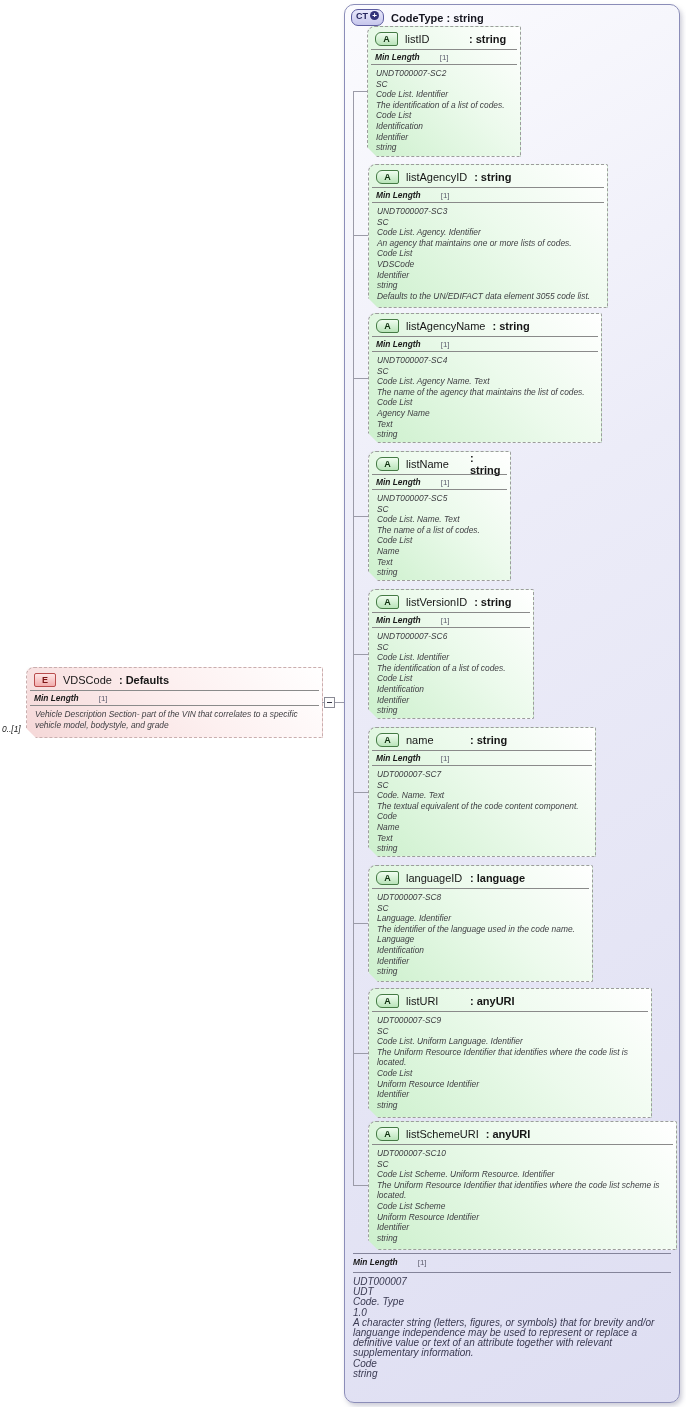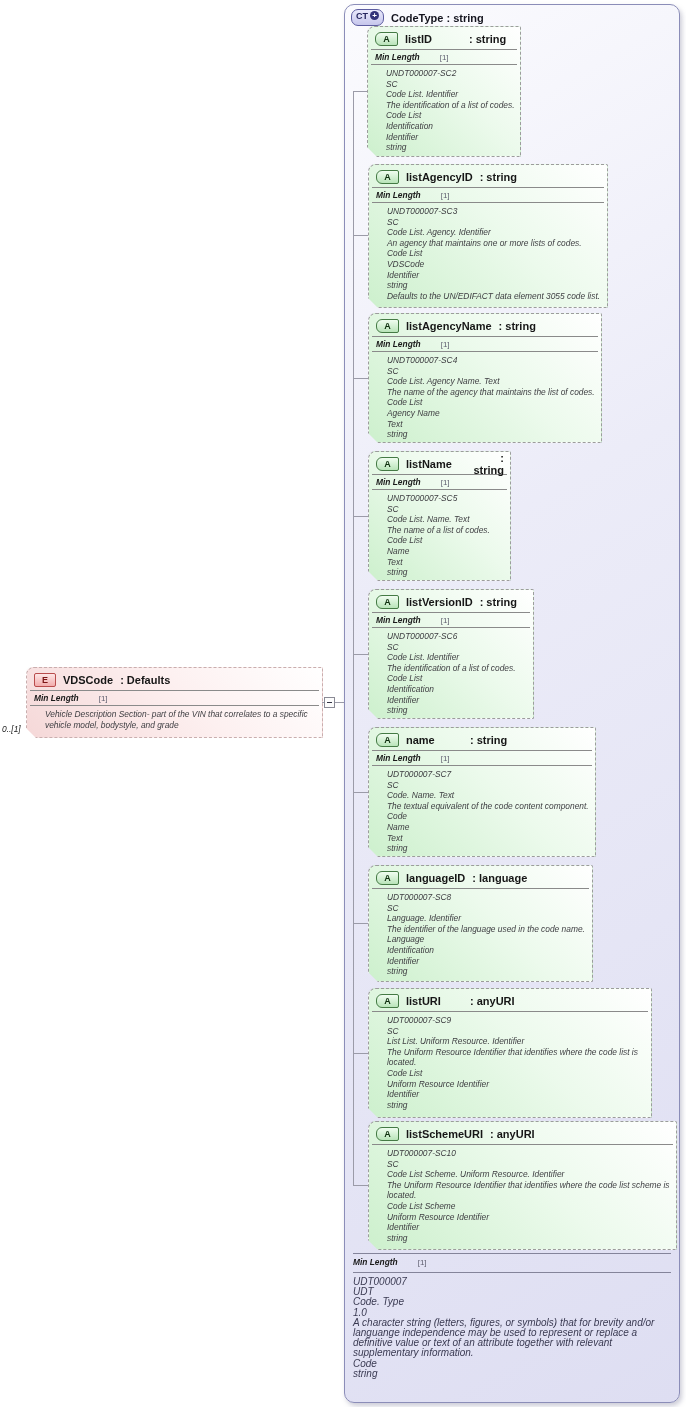--- a/index.html
+++ b/index.html
@@ -30,33 +30,33 @@
                   display:flex; align-items:center; justify-content:center; }
   .minus-glyph { width:5px; height:1px; background:#333344; }
 
   
   .abox { position:absolute; box-sizing:border-box;
           border:1px dashed #9c9c9c; border-radius:8px 2px 2px 2px;
           background:linear-gradient(225deg,#ffffff 0%,#ecfaec 45%,#cdf0cd 100%);
           clip-path:polygon(0 0,100% 0,100% 100%,10px 100%,0 calc(100% - 10px));
           filter:drop-shadow(2px 2px 2px rgba(110,110,135,.45)); }
   .abox-head { display:flex; align-items:center; gap:7px; padding:4px 6px 3px 7px; height:15px; }
-  .hname { font-size:11px; font-weight:bold; color:#161616; display:inline-block; min-width:57px; }
+  .hname { font-size:11px; font-weight:normal; color:#161616; display:inline-block; min-width:57px; }
   .hname.nopad { min-width:0; }
-  .htype { font-size:11px; font-weight:bold; color:#161616;text-align:right; }
+  .htype { font-size:11px; font-weight:bold; color:#161616; }
   .badge-a { width:21px; height:12px; flex:none;
              border:1px solid #447a44; border-radius:6px 2px 2px 6px;
              background:linear-gradient(#f0fdf0,#b9e4b9); color:#0d2d0d;
              font-size:9px; font-weight:bold;
              display:inline-flex; align-items:center; justify-content:center; }
   .sep { border-top:1px solid #8a8a8a; margin:0 3px; }
   .facet-row { display:flex; align-items:baseline; padding:2px 7px 1px; height:11px; }
   .fname { font-size:8.4px; font-style:italic; font-weight:bold; color:#1a1a1a; }
   .fval  { font-size:8px; color:#5f5f6f; margin-left:20px; }
-  .desc  { padding:3px 4px 4px 18px; font-size:8.4px; font-style:italic;
+  .desc  { padding:3px 4px 4px 8px; font-size:8.4px; font-style:italic;
            color:#3e3e42; line-height:10.6px; }
 
   
   .ebox { position:absolute; left:26px; top:667px; width:297px; height:71px; box-sizing:border-box;
           border:1px dashed #c9aeae; border-radius:8px 2px 2px 2px;
           background:linear-gradient(225deg,#ffffff 0%,#fdf0f0 45%,#f5d8d8 100%);
           clip-path:polygon(0 0,100% 0,100% 100%,10px 100%,0 calc(100% - 10px));
           filter:drop-shadow(2px 2px 2px rgba(140,110,110,.45)); }
   .badge-e { width:20px; height:12px; flex:none;
              border:1px solid #b94c4c; border-radius:2px;
@@ -281,21 +281,21 @@
         <div class="abox" style="left: 23px; top: 983px; width: 284px; height: 130px;">
           <div class="abox-head">
             <span class="badge-a">A</span>
             <span class="hname">listURI</span>
             <span class="htype">: anyURI</span>
           </div>
           <div class="sep"></div>
           <div class="desc">
             <div>UDT000007-SC9</div>
             <div>SC</div>
-            <div>List List. Uniform Resource. Identifier</div>
+            <div>Code List. Uniform Language. Identifier</div>
             <div>The Uniform Resource Identifier that identifies where the code list is located.</div>
             <div>Code List</div>
             <div>Uniform Resource Identifier</div>
             <div>Identifier</div>
             <div>string</div>
           </div>
         </div>
         <div class="abox" style="left: 23px; top: 1116px; width: 309px; height: 129px;">
           <div class="abox-head">
             <span class="badge-a">A</span>

